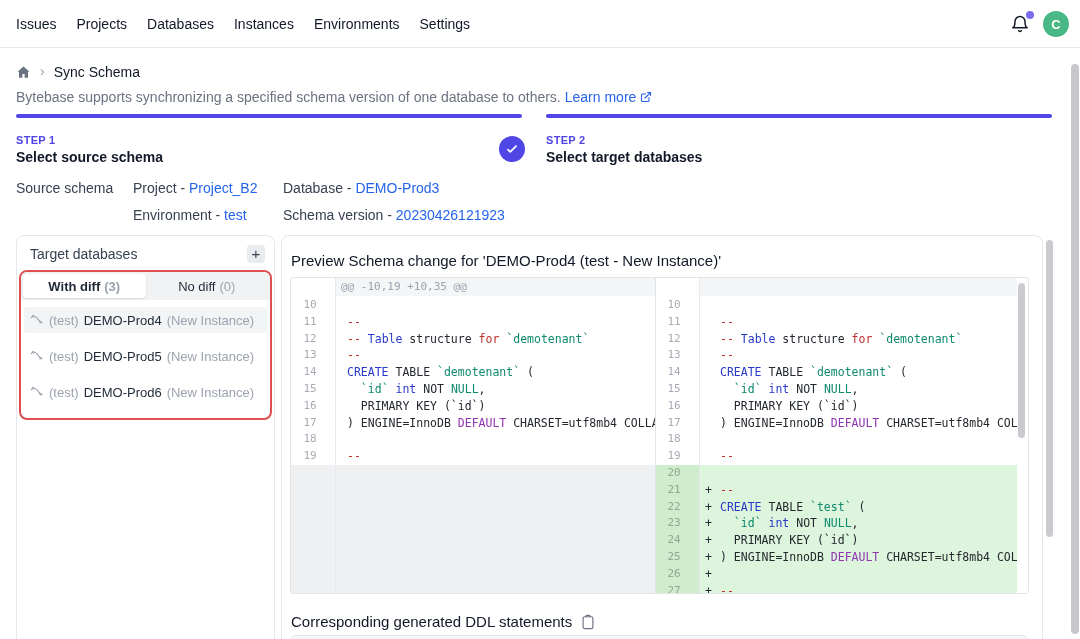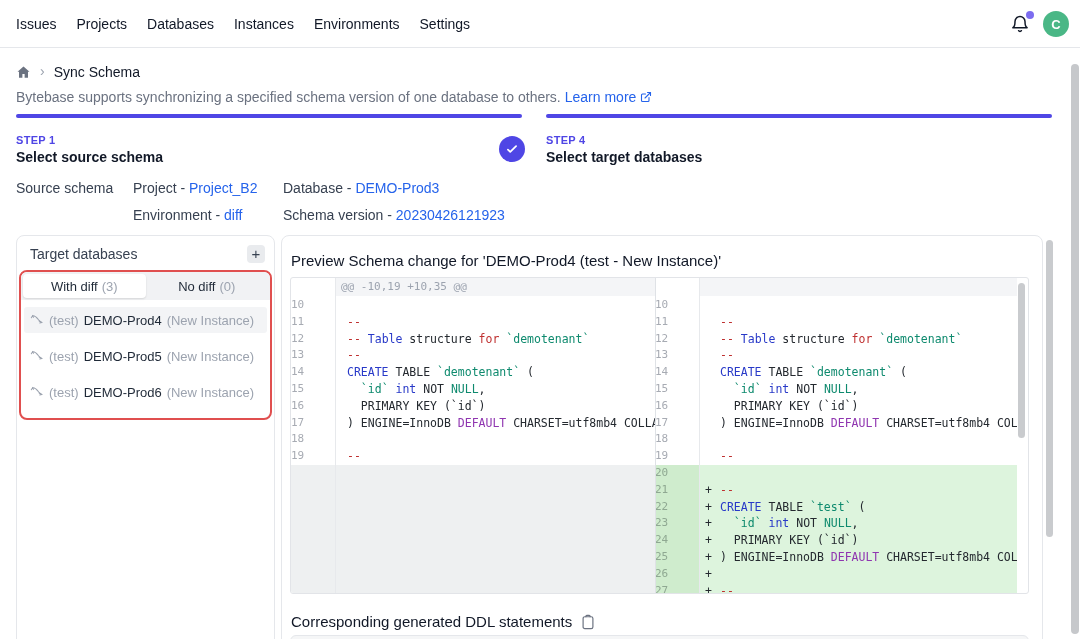--- a/index.html
+++ b/index.html
@@ -35,21 +35,21 @@
   .src a,.src .lnk{color:var(--link);cursor:pointer}
 
   
   .target-card{position:absolute;left:16px;top:235px;width:259px;height:420px;border:1px solid #e5e7eb;border-radius:8px;background:#fff}
   .target-head{height:35px;display:flex;align-items:center;justify-content:space-between;padding:0 9px 0 13px}
   .target-title{font-size:14px;color:#374151}
   .plus-btn{width:18px;height:18px;border-radius:4px;background:#e9ebee;color:#374151;font-size:15px;line-height:16px;display:flex;align-items:center;justify-content:center;cursor:pointer}
   .red-box{position:absolute;left:2px;top:34px;width:253px;height:150px;border:2px solid var(--selected-red);border-radius:8px;overflow:hidden;background:#fff}
   .tabbar{display:flex;background:#f1f2f4;padding:2px;height:28px}
   .tab{flex:1;display:flex;align-items:center;justify-content:center;gap:4px;font-size:13px;color:#1f2937;cursor:pointer}
-  .tab.active{background:#fff;border-radius:4px;box-shadow:0 1px 2px rgba(0,0,0,.12);font-weight:400}
+  .tab.active{background:#fff;border-radius:4px;box-shadow:0 1px 2px rgba(0,0,0,.12);font-weight:700}
   .tab .count{color:#9ca3af}
   .db-list{padding:7px 3px 0 3px}
   .db-item{height:26px;display:flex;align-items:center;gap:5px;padding:0 6px;font-size:13px;color:#9ca3af;margin-bottom:10px;border-radius:3px;cursor:pointer;white-space:nowrap}
   .db-item.selected{background:#f3f4f6}
   .db-name{color:#1f2937;font-weight:400}
 
   
   .preview-card{position:absolute;left:281px;top:235px;width:762px;height:420px;border:1px solid #e5e7eb;border-radius:8px;background:#fff}
   .preview-title{position:absolute;left:9px;top:16px;font-size:15px;font-weight:400;color:#111827}
 
@@ -58,21 +58,21 @@
   .band-left{left:44px;width:320px}
   .band-right{left:408px;width:318px}
   .band-text{display:block;padding-left:6px;line-height:18px;color:#9ca3af;font-size:11px;white-space:pre}
   .left-filler{position:absolute;left:0;top:187px;width:364px;height:130px;background:#eef0f1}
   .vline{position:absolute;top:0;bottom:0;width:1px;background:#e7e9ec}
   .vl-a{left:44px}.vl-b{left:364px;background:#dfe2e6}.vl-c{left:408px}
   .pane{position:absolute;top:19px;bottom:0;overflow:hidden}
   .pane-left{left:0;width:364px}
   .pane-right{left:364px;width:362px}
   .crow{display:flex;height:16.8px;line-height:16.8px;white-space:pre}
-  .ln{flex:none;width:44px;text-align:left;padding-right:6px;color:#a7abb3;font-size:11px}
+  .ln{flex:none;width:44px;text-align:center;padding-right:6px;color:#a7abb3;font-size:11px}
   .code{flex:1;overflow:hidden;color:#24292f}
   .pane-left .code{padding-left:12px}
   .pane-right .code{padding-left:6px}
   .pfx{display:inline-block;width:15px}
   .crow.add{background:var(--added-bg)}
   .crow.add .ln{background:var(--added-gutter-bg);color:#8fa892}
   .tk-kw{color:#2839c8}.tk-id{color:#0e8a6e}.tk-red{color:#bf3030}.tk-pur{color:#8f35b0}.tk-pl{color:#24292f}
 
   .ed-scroll{position:absolute;right:3px;top:5px;width:7px;height:155px;border-radius:4px;background:#c9cbce;cursor:pointer}
   .panel-scroll{position:absolute;left:1046px;top:240px;width:7px;height:297px;border-radius:4px;background:#c9cbce;cursor:pointer}
@@ -132,35 +132,35 @@
 
   <div class="bar bar1"></div>
   <div class="bar bar2"></div>
   <span class="step-label" style="left:16px">STEP 1</span>
   <span class="step-title" style="left:16px">Select source schema</span>
   <span class="check-circle">
     <svg width="14" height="14" viewBox="0 0 24 24" fill="none" stroke="#fff" stroke-width="3" stroke-linecap="round" stroke-linejoin="round">
         <path d="M5 13l4 4L19 7"></path>
       </svg>
   </span>
-  <span class="step-label" style="left:546px">STEP 4</span>
+  <span class="step-label" style="left:546px">STEP 2</span>
   <span class="step-title" style="left:546px">Select target databases</span>
 
   <span class="src" style="left:16px;top:180px;position:absolute">Source schema</span>
   <span class="src" style="left:133px;top:180px;position:absolute">
     <span>Project -</span>
     <span class="lnk">Project_B2</span>
   </span>
   <span class="src" style="left:283px;top:180px;position:absolute">
     <span>Database -</span>
     <span class="lnk">DEMO-Prod3</span>
   </span>
   <span class="src" style="left:133px;top:207px;position:absolute">
     <span>Environment -</span>
-    <span class="lnk">diff</span>
+    <span class="lnk">test</span>
   </span>
   <span class="src" style="left:283px;top:207px;position:absolute">
     <span>Schema version -</span>
     <span class="lnk">20230426121923</span>
   </span>
 
   <aside class="target-card">
     <div class="target-head">
       <span class="target-title">Target databases</span>
       <span class="plus-btn">+</span>

